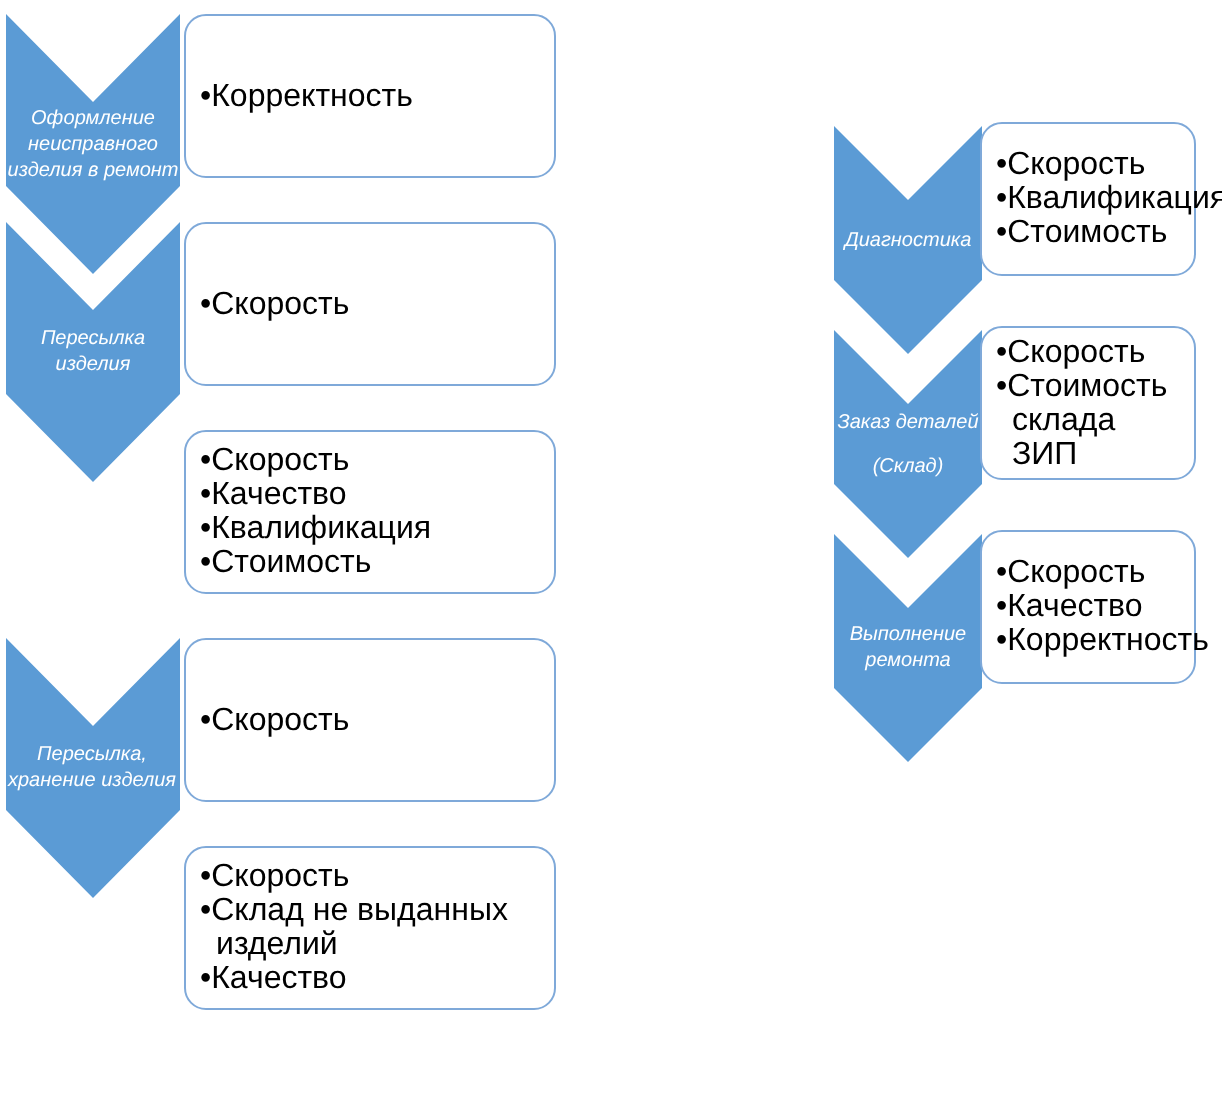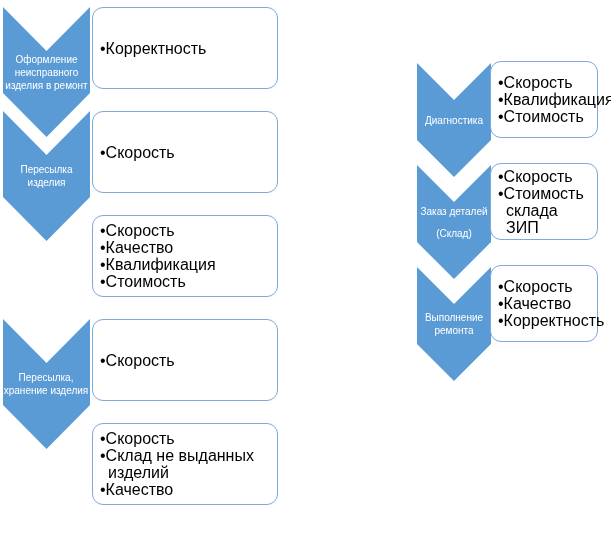--- a/index.html
+++ b/index.html
@@ -9,21 +9,21 @@
     --bullet-color:#000000;
     --bg:#FFFFFF;
   }
   html,body{margin:0;padding:0;background:var(--bg);}
   body{font-family:"Liberation Sans",sans-serif;}
   .canvas{
     position:relative;width:611px;height:553px;background:var(--bg);
     overflow:hidden;
   }
   .col{position:absolute;left:0;top:0;width:100%;height:100%;}
-  .chev-wrap{position:absolute;}
+  .chev-wrap{position:absolute;font-style:italic;}
   .chev-wrap svg{position:absolute;left:0;top:0;display:block;}
   .chev-label{
     position:absolute;left:-8px;right:-8px;top:0;bottom:0;
     display:flex;flex-direction:column;align-items:center;justify-content:center;
     color:var(--label-color);font-size:10px;line-height:13px;text-align:center;
   }
   .label-line{white-space:nowrap;}
   .label-line:empty{height:9px;}
   .bullet-box{
     position:absolute;background:var(--bg);

